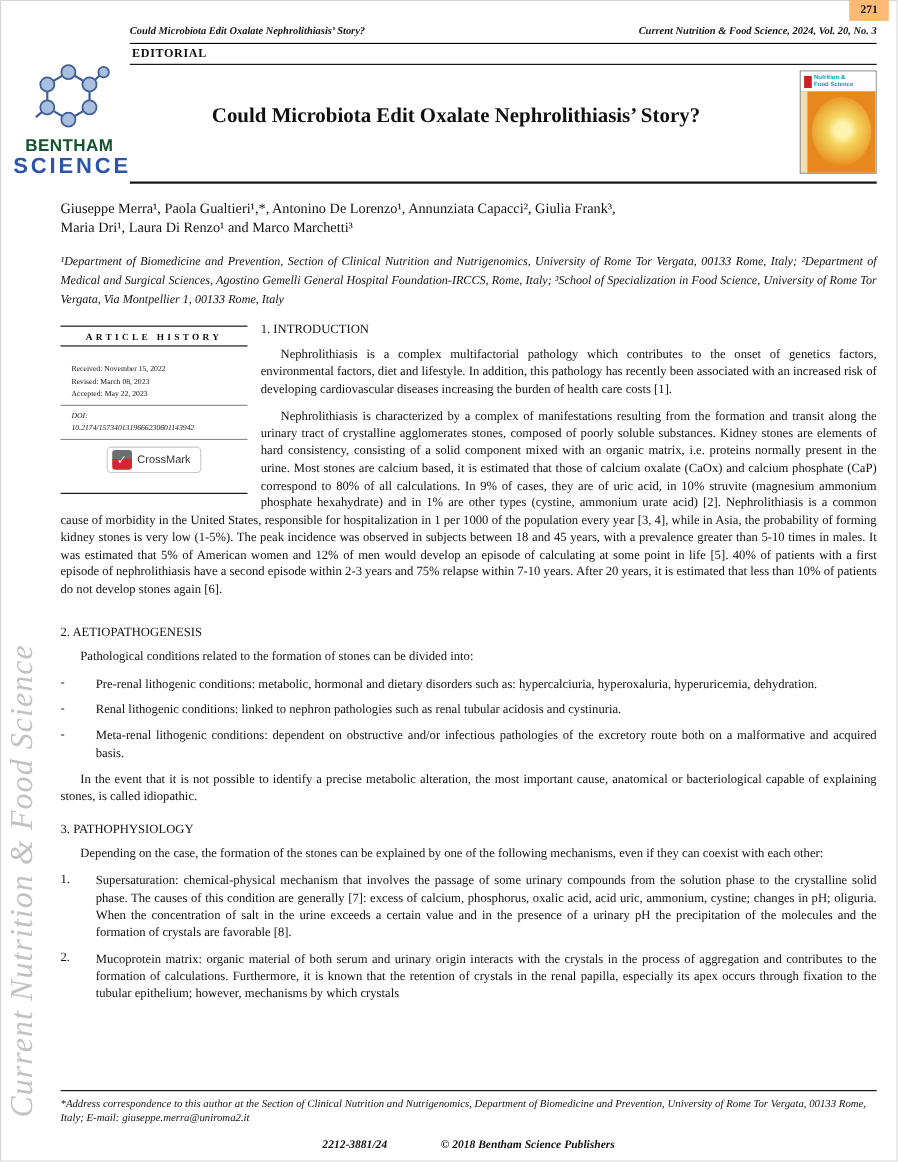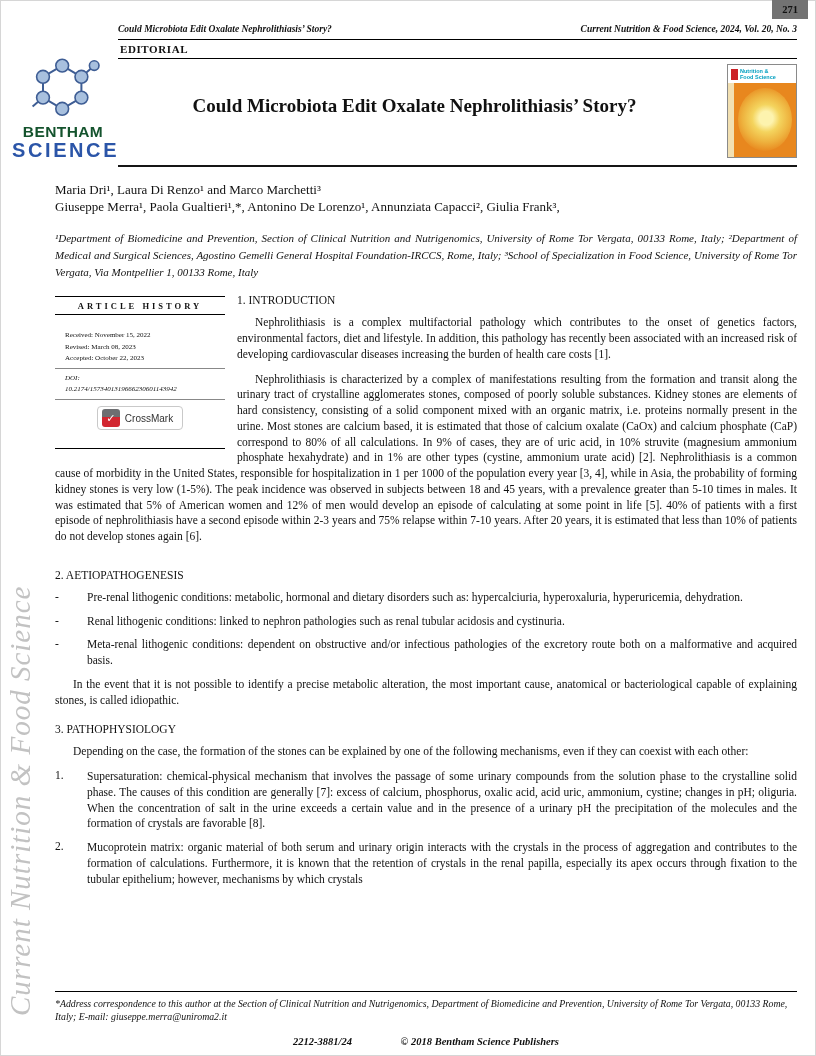--- a/index.html
+++ b/index.html
@@ -5,21 +5,21 @@
   * { box-sizing: border-box; }
   html,body { margin:0; padding:0; background:#e9e9e9; }
   .page {
     position:relative; width:816px; height:1056px; margin:0 auto;
     background:#ffffff; overflow:hidden;
     font-family:"Liberation Serif", serif; color:#111;
     box-shadow: inset 0 0 0 1px #d6d6d6;
   }
 
   
-  .pagenum { position:absolute; top:0; right:8px; background:#737373;
+  .pagenum { position:absolute; top:0; right:8px; background:#fdba74;
     font-size:10.5px; font-weight:bold; padding:4px 10px; }
 
   
   .head { margin:0 19px 0 118px; padding-top:24px; }
   .runheads { display:flex; justify-content:space-between; gap:20px;
     font-size:9.5px; font-weight:bold; font-style:italic; margin-bottom:5px; }
   .editorial { border-top:1.5px solid #000; border-bottom:1.5px solid #000;
     font-weight:bold; font-size:11px; letter-spacing:0.6px; padding:3px 2px; }
   .title-area { position:relative; height:106px; }
   .title-area h1 { position:absolute; left:6px; right:92px; top:36px;
@@ -148,51 +148,52 @@
         </div>
       </div>
     </div>
   </header>
 
   <div class="thick-rule"></div>
 
   <main>
 
     <div class="authors">
+      <div>Giuseppe Merra¹, Paola Gualtieri¹,*, Antonino De Lorenzo¹, Annunziata Capacci², Giulia Frank³,</div>
       <div>Maria Dri¹, Laura Di Renzo¹ and Marco Marchetti³</div>
-      <div>Giuseppe Merra¹, Paola Gualtieri¹,*, Antonino De Lorenzo¹, Annunziata Capacci², Giulia Frank³,</div>
     </div>
 
     <p class="affil">¹Department of Biomedicine and Prevention, Section of Clinical Nutrition and Nutrigenomics, University of Rome Tor Vergata, 00133 Rome, Italy; ²Department of Medical and Surgical Sciences, Agostino Gemelli General Hospital Foundation-IRCCS, Rome, Italy; ³School of Specialization in Food Science, University of Rome Tor Vergata, Via Montpellier 1, 00133 Rome, Italy</p>
 
     <section class="intro-flow">
 
       <aside class="history-box">
         <div class="hist-head">ARTICLE HISTORY</div>
         <div class="hist-dates">
           <div>Received: November 15, 2022</div>
           <div>Revised: March 08, 2023</div>
-          <div>Accepted: October 22, 2023</div>
+          <div>Accepted: May 22, 2023</div>
         </div>
         <div class="hist-doi">
           <div>DOI:</div>
           <div>10.2174/1573401319666230601143942</div>
         </div>
         <div class="crossmark">
           <span class="cm-icon">✓</span>
           <span class="cm-text">CrossMark</span>
         </div>
       </aside>
 
       <h2 class="section">1. INTRODUCTION</h2>
       <p class="body indent">Nephrolithiasis is a complex multifactorial pathology which contributes to the onset of genetics factors, environmental factors, diet and lifestyle. In addition, this pathology has recently been associated with an increased risk of developing cardiovascular diseases increasing the burden of health care costs [1].</p>
       <p class="body indent">Nephrolithiasis is characterized by a complex of manifestations resulting from the formation and transit along the urinary tract of crystalline agglomerates stones, composed of poorly soluble substances. Kidney stones are elements of hard consistency, consisting of a solid component mixed with an organic matrix, i.e. proteins normally present in the urine. Most stones are calcium based, it is estimated that those of calcium oxalate (CaOx) and calcium phosphate (CaP) correspond to 80% of all calculations. In 9% of cases, they are of uric acid, in 10% struvite (magnesium ammonium phosphate hexahydrate) and in 1% are other types (cystine, ammonium urate acid) [2]. Nephrolithiasis is a common cause of morbidity in the United States, responsible for hospitalization in 1 per 1000 of the population every year [3, 4], while in Asia, the probability of forming kidney stones is very low (1-5%). The peak incidence was observed in subjects between 18 and 45 years, with a prevalence greater than 5-10 times in males. It was estimated that 5% of American women and 12% of men would develop an episode of calculating at some point in life [5]. 40% of patients with a first episode of nephrolithiasis have a second episode within 2-3 years and 75% relapse within 7-10 years. After 20 years, it is estimated that less than 10% of patients do not develop stones again [6].</p>
     </section>
 
     <h2 class="section">2. AETIOPATHOGENESIS</h2>
+    <p class="body indent">Pathological conditions related to the formation of stones can be divided into:</p>
 
     <div class="list-row">
       <span class="marker">-</span>
       <p class="body">Pre-renal lithogenic conditions: metabolic, hormonal and dietary disorders such as: hypercalciuria, hyperoxaluria, hyperuricemia, dehydration.</p>
     </div>
     <div class="list-row">
       <span class="marker">-</span>
       <p class="body">Renal lithogenic conditions: linked to nephron pathologies such as renal tubular acidosis and cystinuria.</p>
     </div>
     <div class="list-row">

